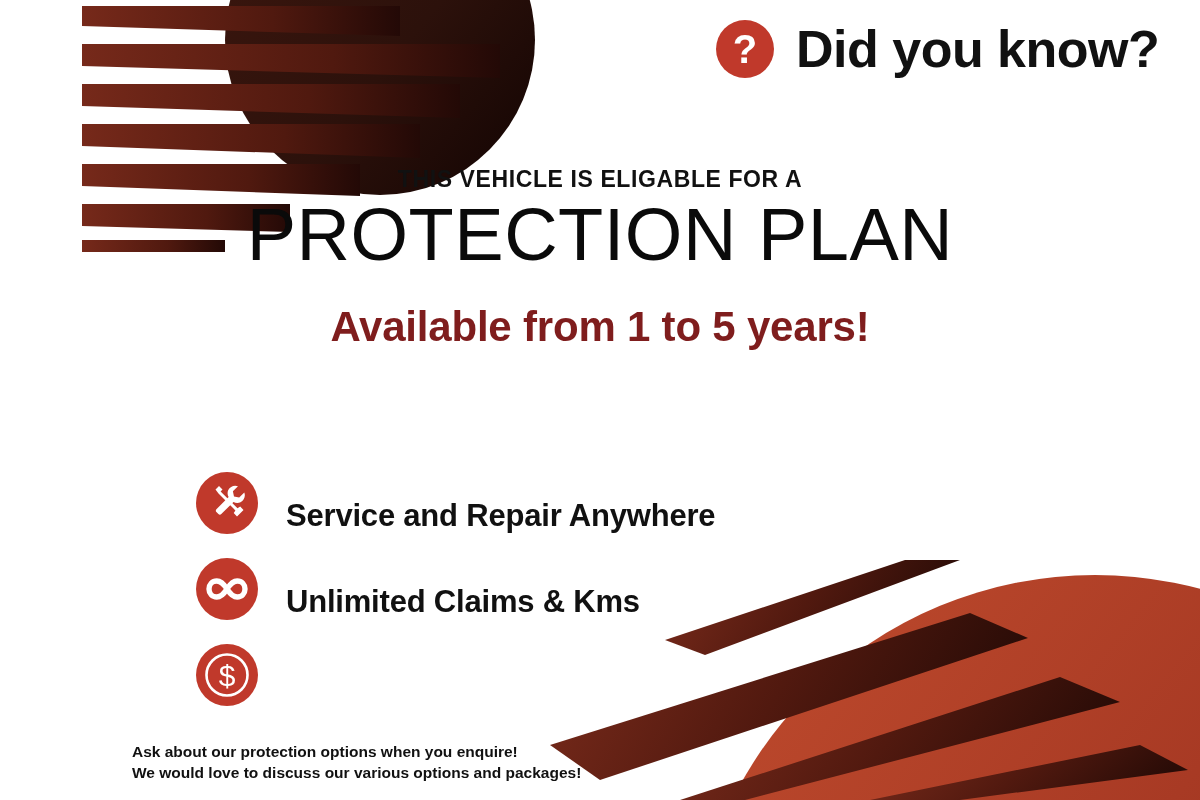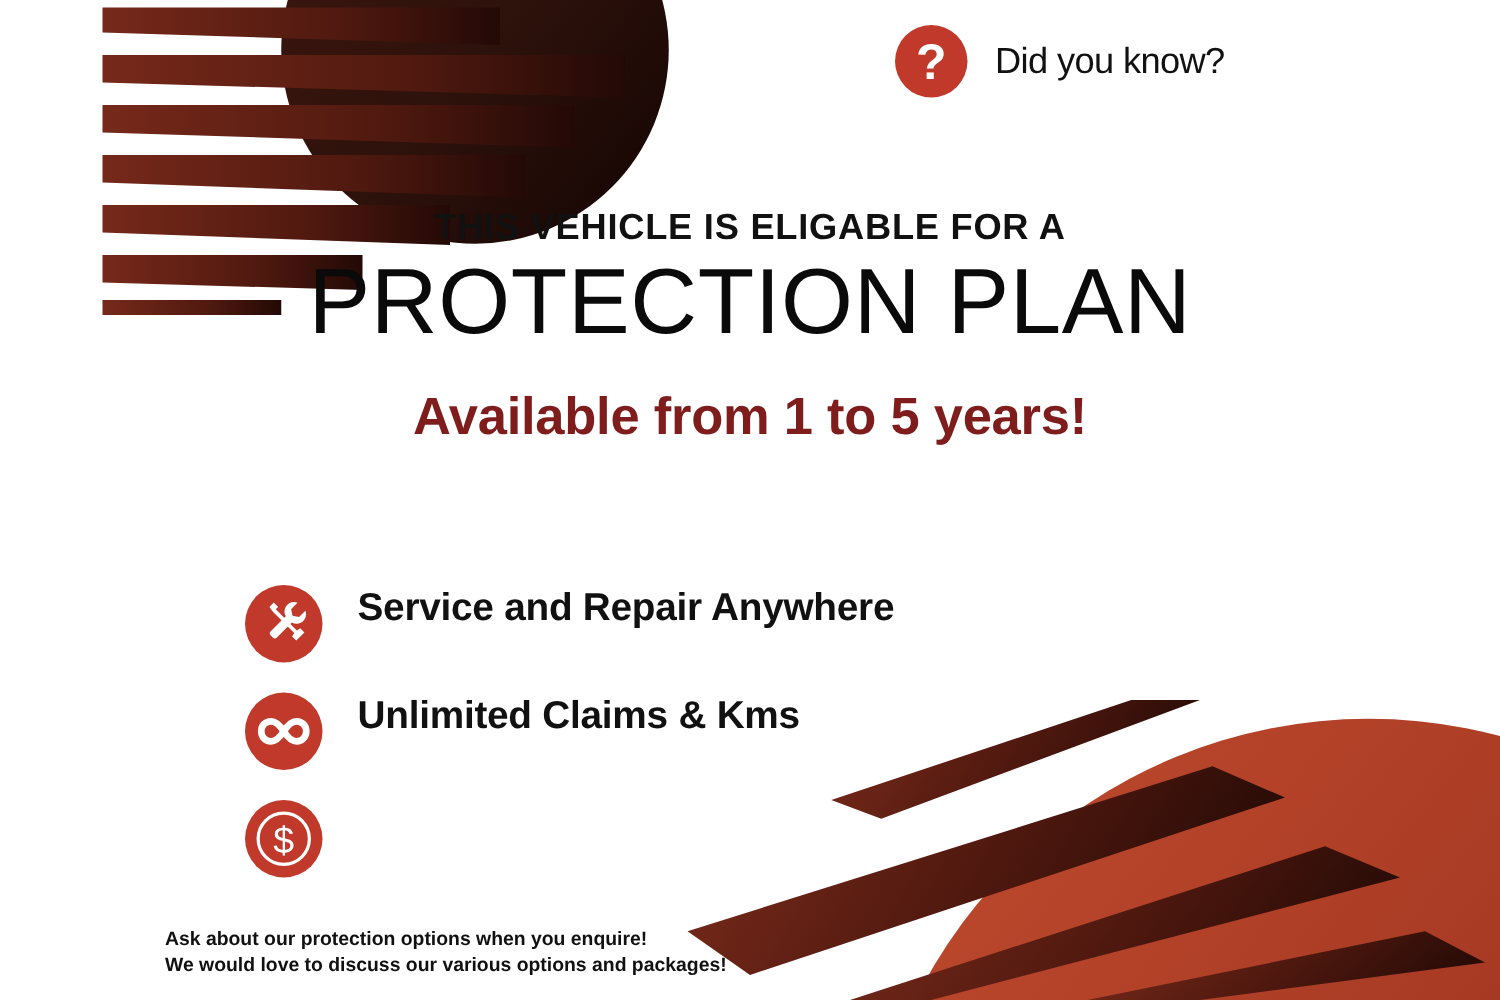--- a/index.html
+++ b/index.html
@@ -44,37 +44,37 @@
     width: 58px; height: 58px;
     border-radius: 50%;
     background: #C0392B;
     display: flex;
     align-items: center;
     justify-content: center;
     flex: none;
   }
   .badge-circle svg { display:block; }
   #didyouknow-text {
-    font-size: 29px;
-    font-weight: normal;
+    font-size: 52px;
+    font-weight: bold;
     color: #111111;
     letter-spacing: -0.5px;
     white-space: nowrap;
     line-height: 1;
   }
 
   
   #headline-block {
     position: absolute;
     left: 0; top: 168px;
     width: 1200px;
     text-align: center;
   }
   #eyebrow {
-    font-size: 29px;
+    font-size: 23px;
     font-weight: bold;
     color: #111111;
     letter-spacing: 0.6px;
     line-height: 1;
     margin: 0 0 8px 0;
   }
   .headline-line {
     font-size: 74px;
     font-weight: normal;
     color: #0a0a0a;
@@ -94,21 +94,21 @@
   }
 
   
   #features {
     position: absolute;
     left: 196px; top: 468px;
     width: 760px;
   }
   .feature-row {
     display: flex;
-    align-items: flex-start;
+    align-items: flex-end;
     height: 66px;
     margin-bottom: 20px;
   }
   .feature-icon {
     width: 62px; height: 62px;
     border-radius: 50%;
     background: #C0392B;
     display: flex;
     align-items: center;
     justify-content: center;

